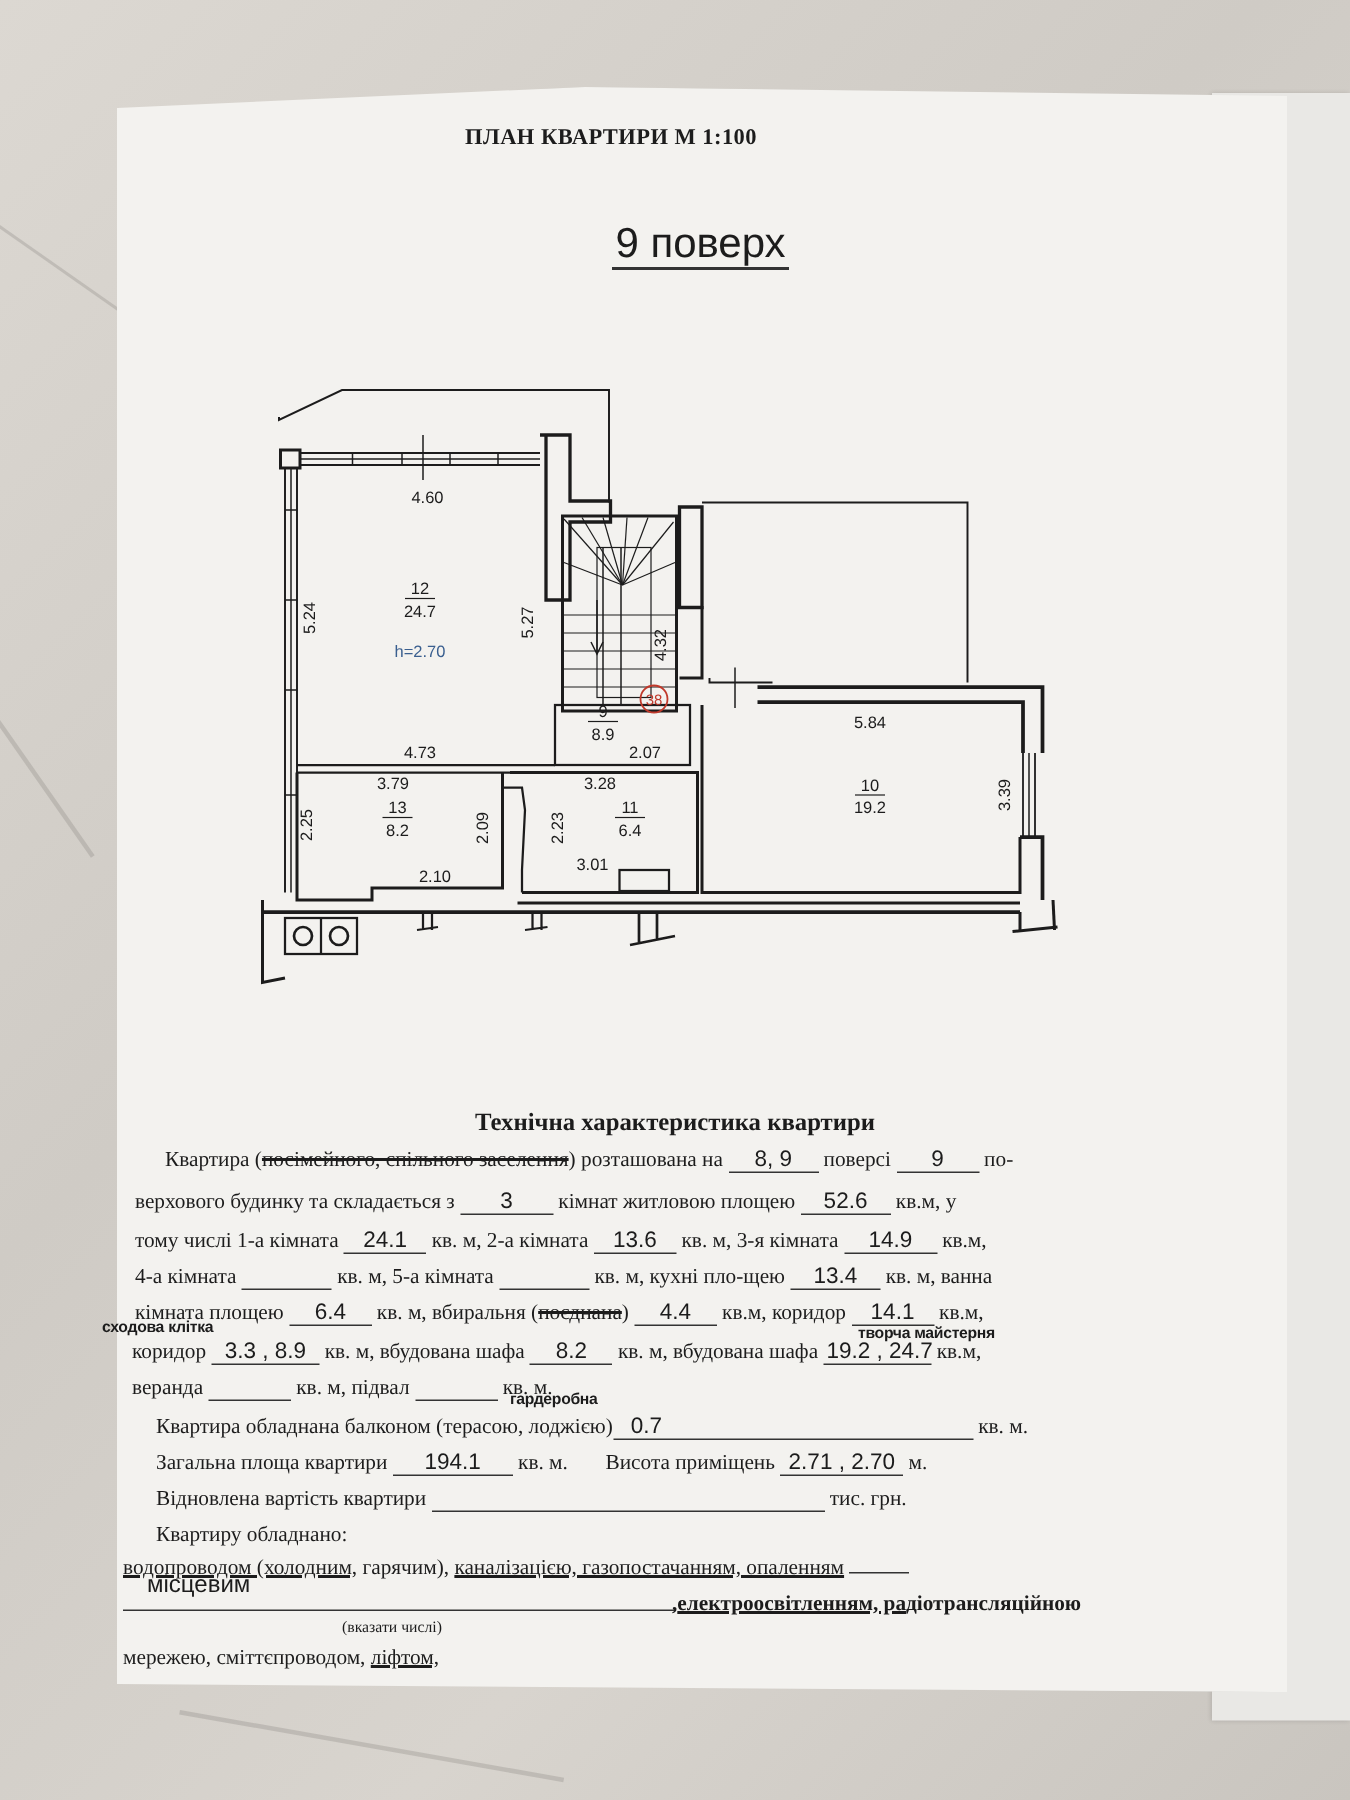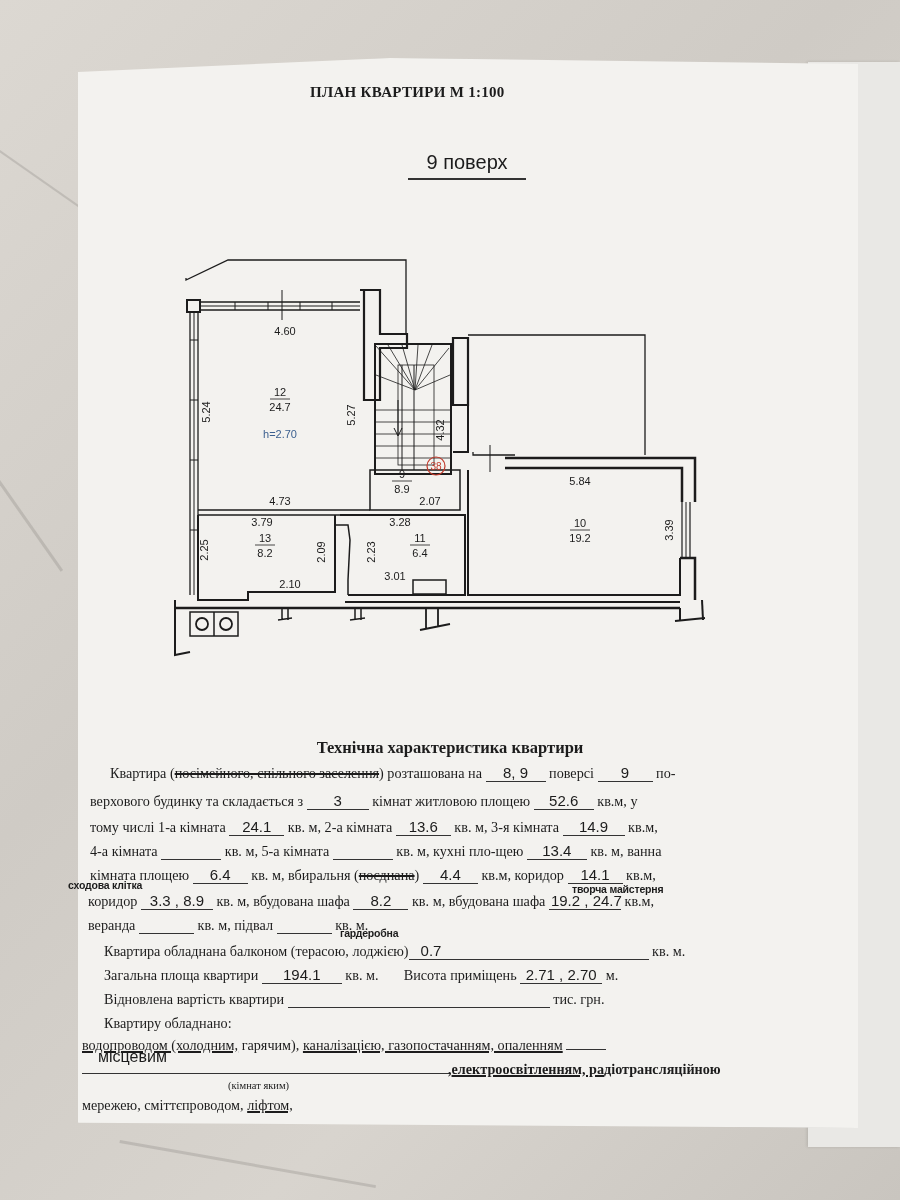--- a/index.html
+++ b/index.html
@@ -22,21 +22,21 @@
     background: #e9e8e5;
     box-shadow: -1px 0 3px rgba(0,0,0,0.12);
   }
   .title {
     position: absolute; left: 310px; top: 84px; width: 260px;
     font-family: "Liberation Serif", serif; font-weight: bold; font-size: 15px;
     letter-spacing: 0.3px; white-space: nowrap;
   }
   .floor {
     position: absolute; left: 408px; top: 148px; width: 118px;
-    font-family: "Liberation Sans", sans-serif; font-size: 20px; text-align: center;
+    font-family: "Liberation Sans", sans-serif; font-size: 28px; text-align: center;
     border-bottom: 2px solid #333; padding-bottom: 2px; line-height: 28px;
   }
   svg.plan { position: absolute; left: 170px; top: 240px; }
   .plan text { font-family: "Liberation Sans", sans-serif; font-size: 11px; fill: #1c1c1c; }
   .section-title {
     position: absolute; left: 0; width: 900px; top: 738px; text-align: center;
     font-weight: bold; font-size: 16.5px;
   }
   .line {
     position: absolute; font-size: 14.2px; white-space: nowrap; line-height: 18px;
@@ -297,18 +297,18 @@
   <span style="display:inline-block;width:40px;border-bottom:1px solid #333;"></span>
 </div>
 
 <div class="hand" style="position:absolute;left:98px;top:1048px;">місцевим</div>
 <div style="position:absolute;left:82px;top:1073px;width:368px;border-bottom:1px solid #333;"></div>
 
 <div class="line" style="left:448px;top:1060px;font-weight:bold;">
   <span>,</span><span class="under">електроосвітленням, ра</span><span>діотрансляційною</span>
 </div>
 
-<div class="line small" style="left:228px;top:1077px;">(кімнат яким)</div>
+<div class="line small" style="left:228px;top:1077px;">(вказати числі)</div>
 
 <div class="line" style="left:82px;top:1096px;">
   <span>мережею, сміттєпроводом,</span>
   <span class="under">ліфтом,</span>
 </div>
 
 </body></html>

